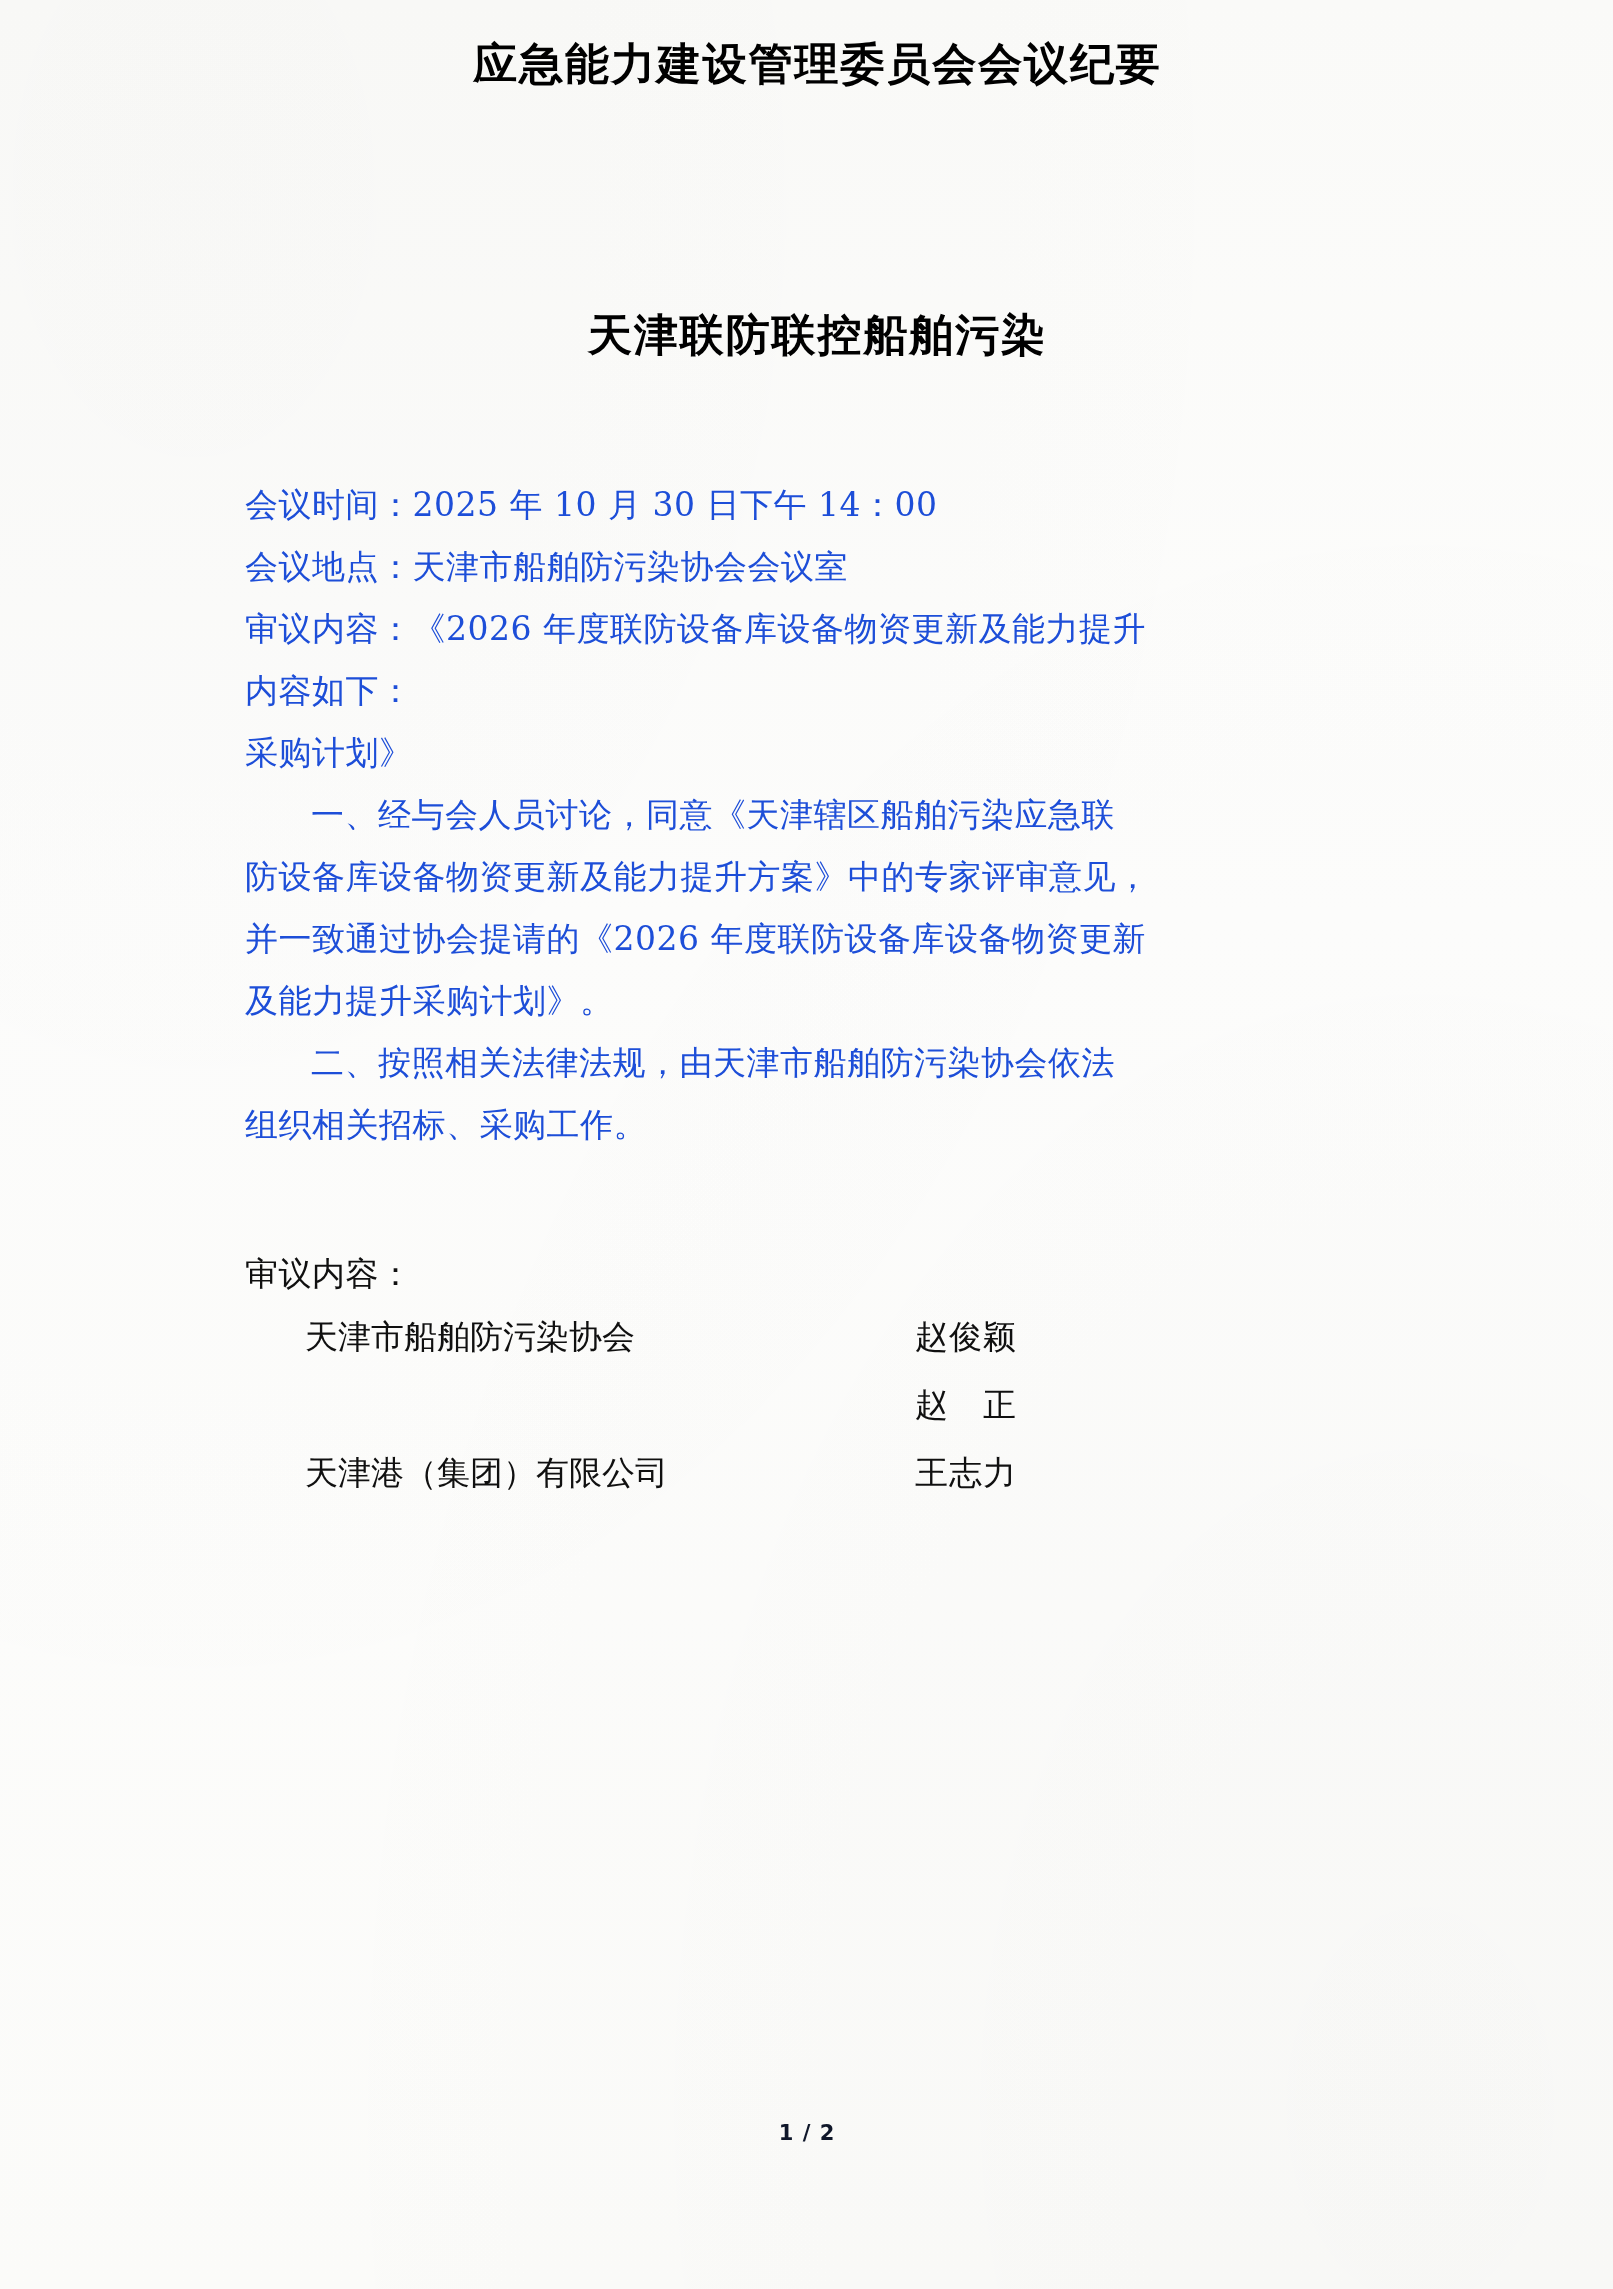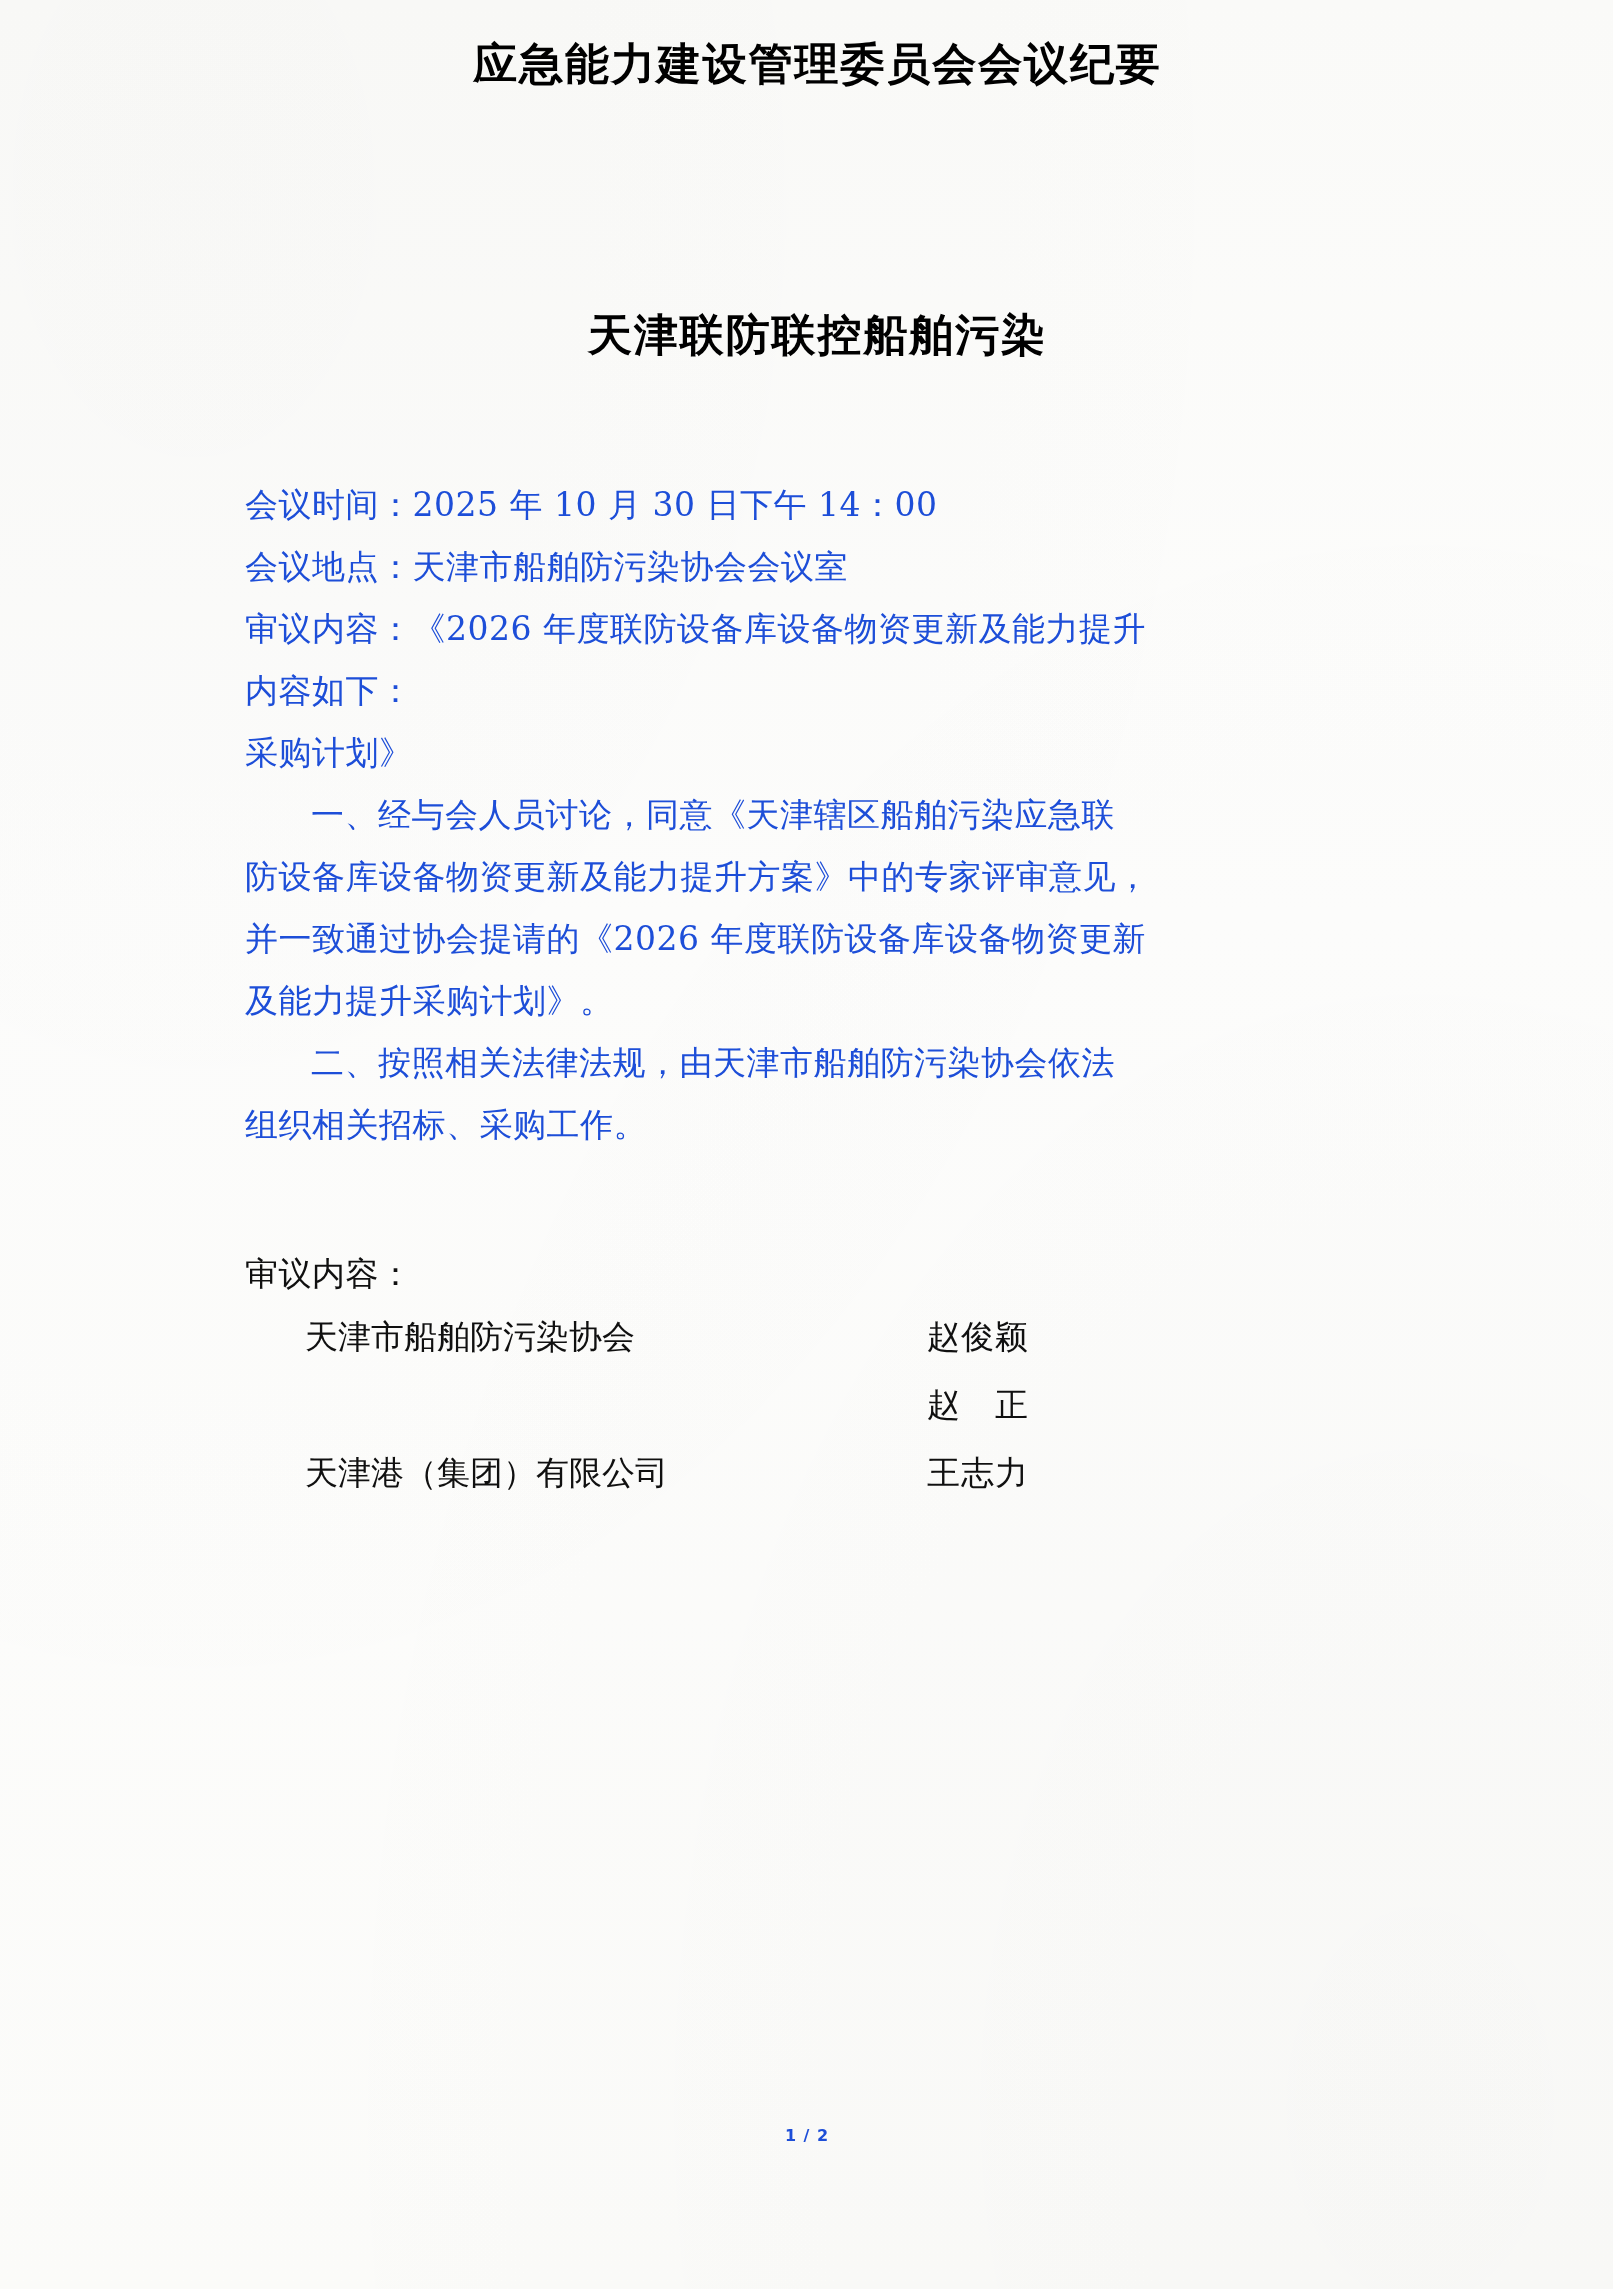--- a/index.html
+++ b/index.html
@@ -67,43 +67,42 @@
   .attendees-label {
     margin-top: 89px;
     font-size: 33px;
     line-height: 58px;
   }
   .attendee-row {
     display: flex;
     align-items: center;
     font-size: 33px;
     line-height: 68px;
-    gap: 12px;
   }
   .attendee-org {
     width: 670px;
     padding-left: 60px;
     box-sizing: border-box;
     white-space: pre;
   }
   .attendee-name {
     white-space: pre;
     letter-spacing: 1px;
   }
   .page-number {
     position: absolute;
     left: 0;
     right: 0;
     bottom: 144px;
     text-align: center;
     font-family: "DejaVu Sans", sans-serif;
     font-weight: bold;
-    font-size: 16px;
+    font-size: 21px;
     letter-spacing: 1px;
-    color: #1d4ed8;
+    color: #0f172a;
   }
 </style>
 </head>
 <body>
 
 <div class="page">
   <div class="content">
 
     <div class="title title-line-2">应急能力建设管理委员会会议纪要</div>
     <div class="title title-line-1">天津联防联控船舶污染</div>

